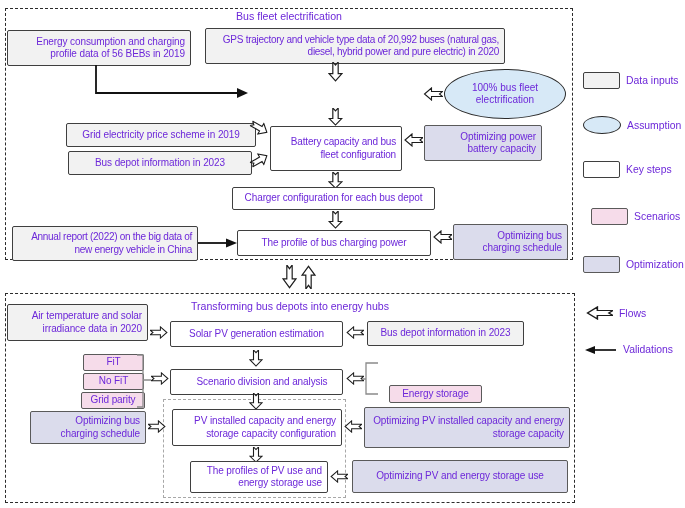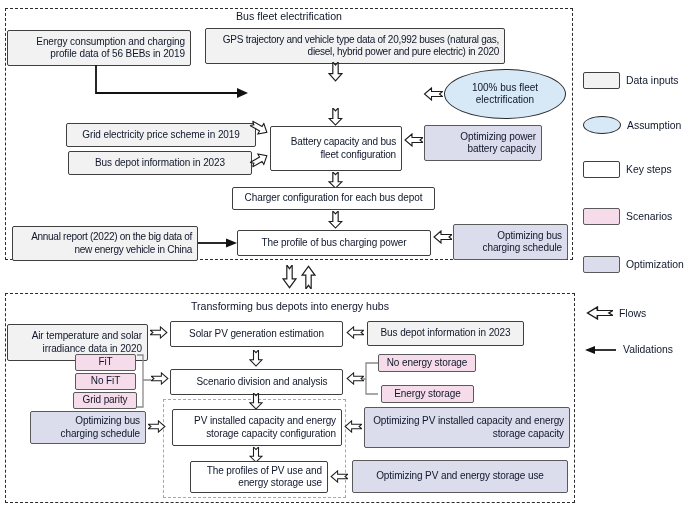--- a/index.html
+++ b/index.html
@@ -1,24 +1,24 @@
 <!DOCTYPE html>
 <html><head>
 <meta charset="utf-8">
 <style>
   html,body{margin:0;padding:0;background:#fff;}
   .stage{position:relative;width:685px;height:508px;background:#ffffff;
-         font-family:"Liberation Sans",sans-serif;color:#0f172a;overflow:hidden;}
+         font-family:"Liberation Sans",sans-serif;color:#6d28d9;overflow:hidden;}
   .sec{position:absolute;border:1.4px dashed #2b2b2b;box-sizing:border-box;}
   .sec-title{position:absolute;text-align:center;font-size:10.6px;}
   .box{position:absolute;box-sizing:border-box;display:flex;align-items:center;justify-content:center;
        text-align:center;font-size:10px;line-height:1.22;letter-spacing:-0.1px;padding:2px 5px;border-radius:2px;}
   .input{background:#f2f2f2;border:1.3px solid #3f3f3f;}
   .step{background:#ffffff;border:1.3px solid #3f3f3f;}
-  .scen{background:#f6dcea;border:1px solid #5a5a5a;}
+  .scen{background:#f6dcea;border:1px solid #5a5a5a;margin-left:8px;}
   .opt{background:#dbdcec;border:1px solid #5a5a5a;}
   .al{justify-content:flex-start;text-align:right;padding-left:6px;}
   .nw{white-space:nowrap;}
   .tight{letter-spacing:-0.28px;}
   .ellipse{position:absolute;box-sizing:border-box;display:flex;align-items:center;justify-content:center;
            text-align:center;font-size:10px;line-height:1.25;border-radius:50%;
            background:#d7e9f7;border:1.2px solid #2b2b2b;padding:0 14px;}
   .arrow{position:absolute;}
   .inner-dash{position:absolute;border:1.2px dashed #a8a8a8;box-sizing:border-box;}
   .legend-item{position:absolute;display:flex;align-items:center;gap:6px;font-size:10.4px;}
@@ -102,21 +102,21 @@
   </svg>
   <svg class="arrow" style="left:301px;top:265px;" width="15" height="24" viewBox="0 0 14 19" preserveAspectRatio="none">
     <path d="M1,8 L7,1 L13,8 L9.5,8 L9.5,19 L7,16 L4.5,19 L4.5,8 Z" fill="#fff" stroke="#1c1c1c" stroke-width="1.1"></path>
   </svg>
 
   <div class="sec" style="left:5px;top:293px;width:570px;height:210px;"></div>
   <div class="sec-title" style="left:5px;top:300px;width:570px;">Transforming bus depots into energy hubs</div>
 
   <div class="inner-dash" style="left:163px;top:399px;width:183px;height:99px;"></div>
 
-  <div class="box input al" style="left:7px;top:324px;width:141px;height:37px;">Air temperature and solar irradiance data in 2020</div>
+  <div class="box input al" style="left:7px;top:304px;width:141px;height:37px;">Air temperature and solar irradiance data in 2020</div>
   <svg class="arrow" style="left:150px;top:326px;" width="18" height="13" viewBox="0 0 19 14">
     <path d="M11,1 L18,7 L11,13 L11,9.5 L0,9.5 L3,7 L0,4.5 L11,4.5 Z" fill="#fff" stroke="#1c1c1c" stroke-width="1.1"></path>
   </svg>
   <div class="box step nw" style="left:170px;top:321px;width:173px;height:26px;">Solar PV generation estimation</div>
   <svg class="arrow" style="left:346px;top:326px;" width="18" height="13" viewBox="0 0 19 14">
     <path d="M8,1 L1,7 L8,13 L8,9.5 L19,9.5 L16,7 L19,4.5 L8,4.5 Z" fill="#fff" stroke="#1c1c1c" stroke-width="1.1"></path>
   </svg>
   <div class="box input nw" style="left:367px;top:321px;width:157px;height:25px;">Bus depot information in 2023</div>
 
   <svg class="arrow" style="left:249px;top:350px;" width="14" height="17" viewBox="0 0 14 19" preserveAspectRatio="none">
@@ -135,21 +135,20 @@
   </svg>
 
   <div class="box step nw" style="left:170px;top:369px;width:173px;height:26px;padding-left:16px;">Scenario division and analysis</div>
 
   <svg class="arrow" style="left:346px;top:372px;" width="18" height="13" viewBox="0 0 19 14">
     <path d="M8,1 L1,7 L8,13 L8,9.5 L19,9.5 L16,7 L19,4.5 L8,4.5 Z" fill="#fff" stroke="#1c1c1c" stroke-width="1.1"></path>
   </svg>
   <svg class="arrow" style="left:362px;top:355px;" width="16" height="42" viewBox="0 0 16 42">
     <path d="M16,8 H4 V39 H16 M4,24 H0" fill="none" stroke="#8a8a8a" stroke-width="1.3"></path>
   </svg>
-  <div class="box scen nw" style="left:378px;top:354px;width:98px;height:18px;">No energy storage</div>
   <div class="box scen nw" style="left:381px;top:385px;width:93px;height:18px;">Energy storage</div>
 
   <svg class="arrow" style="left:249px;top:393px;" width="14" height="17" viewBox="0 0 14 19" preserveAspectRatio="none">
     <path d="M1,11 L7,18 L13,11 L9.5,11 L9.5,0 L7,3 L4.5,0 L4.5,11 Z" fill="#fff" stroke="#1c1c1c" stroke-width="1.1"></path>
   </svg>
 
   <div class="box opt al" style="left:30px;top:411px;width:116px;height:33px;">Optimizing bus charging schedule</div>
   <svg class="arrow" style="left:148px;top:420px;" width="18" height="13" viewBox="0 0 19 14">
     <path d="M11,1 L18,7 L11,13 L11,9.5 L0,9.5 L3,7 L0,4.5 L11,4.5 Z" fill="#fff" stroke="#1c1c1c" stroke-width="1.1"></path>
   </svg>

